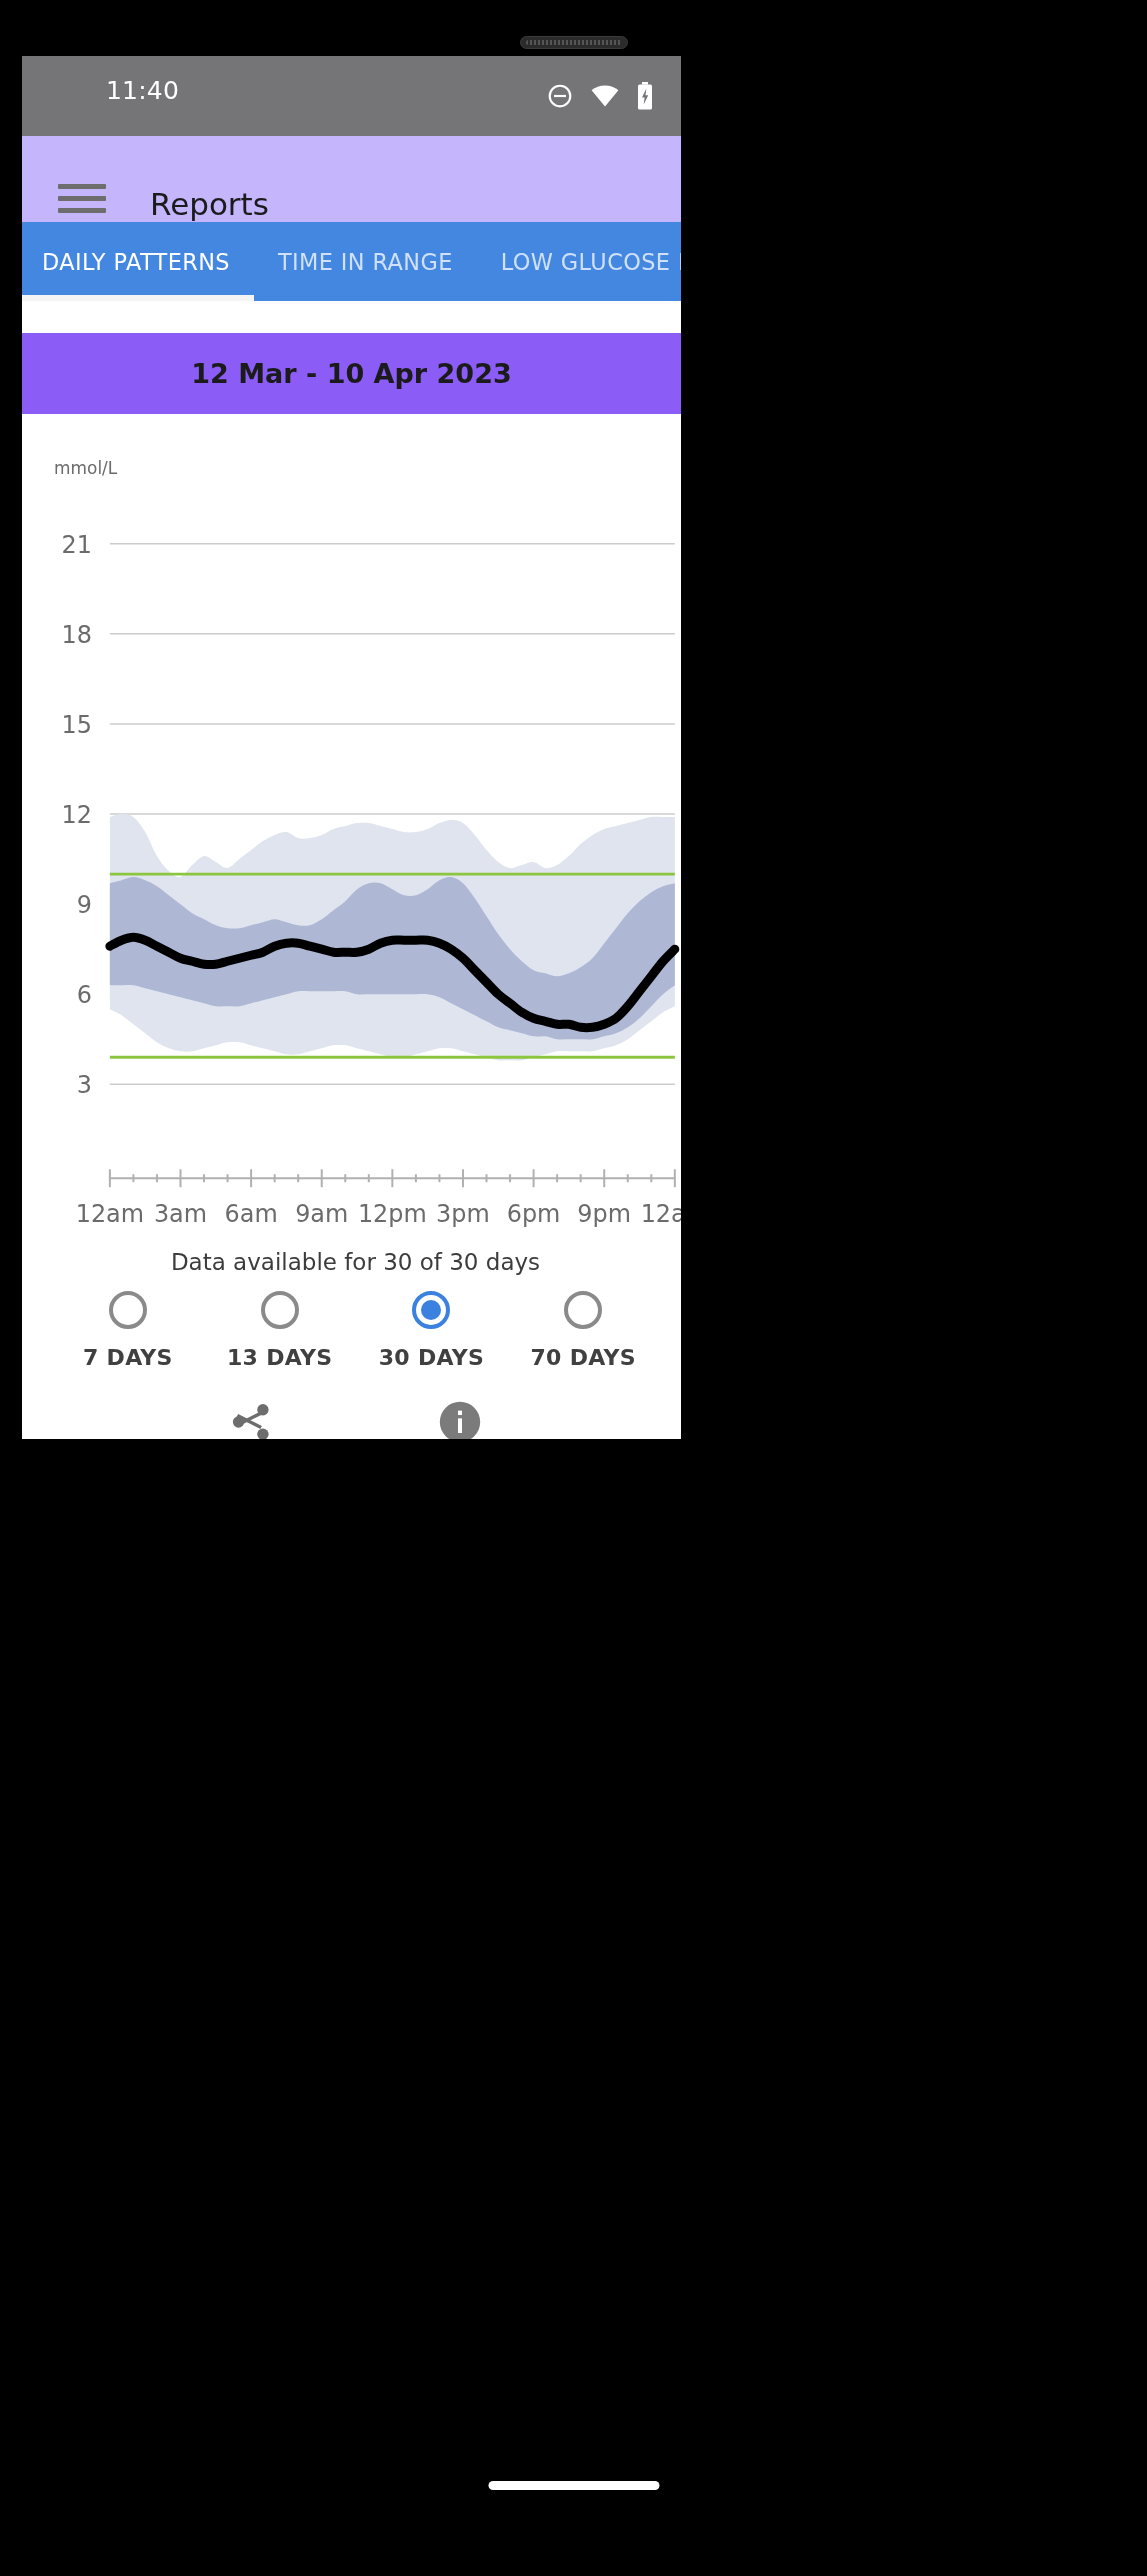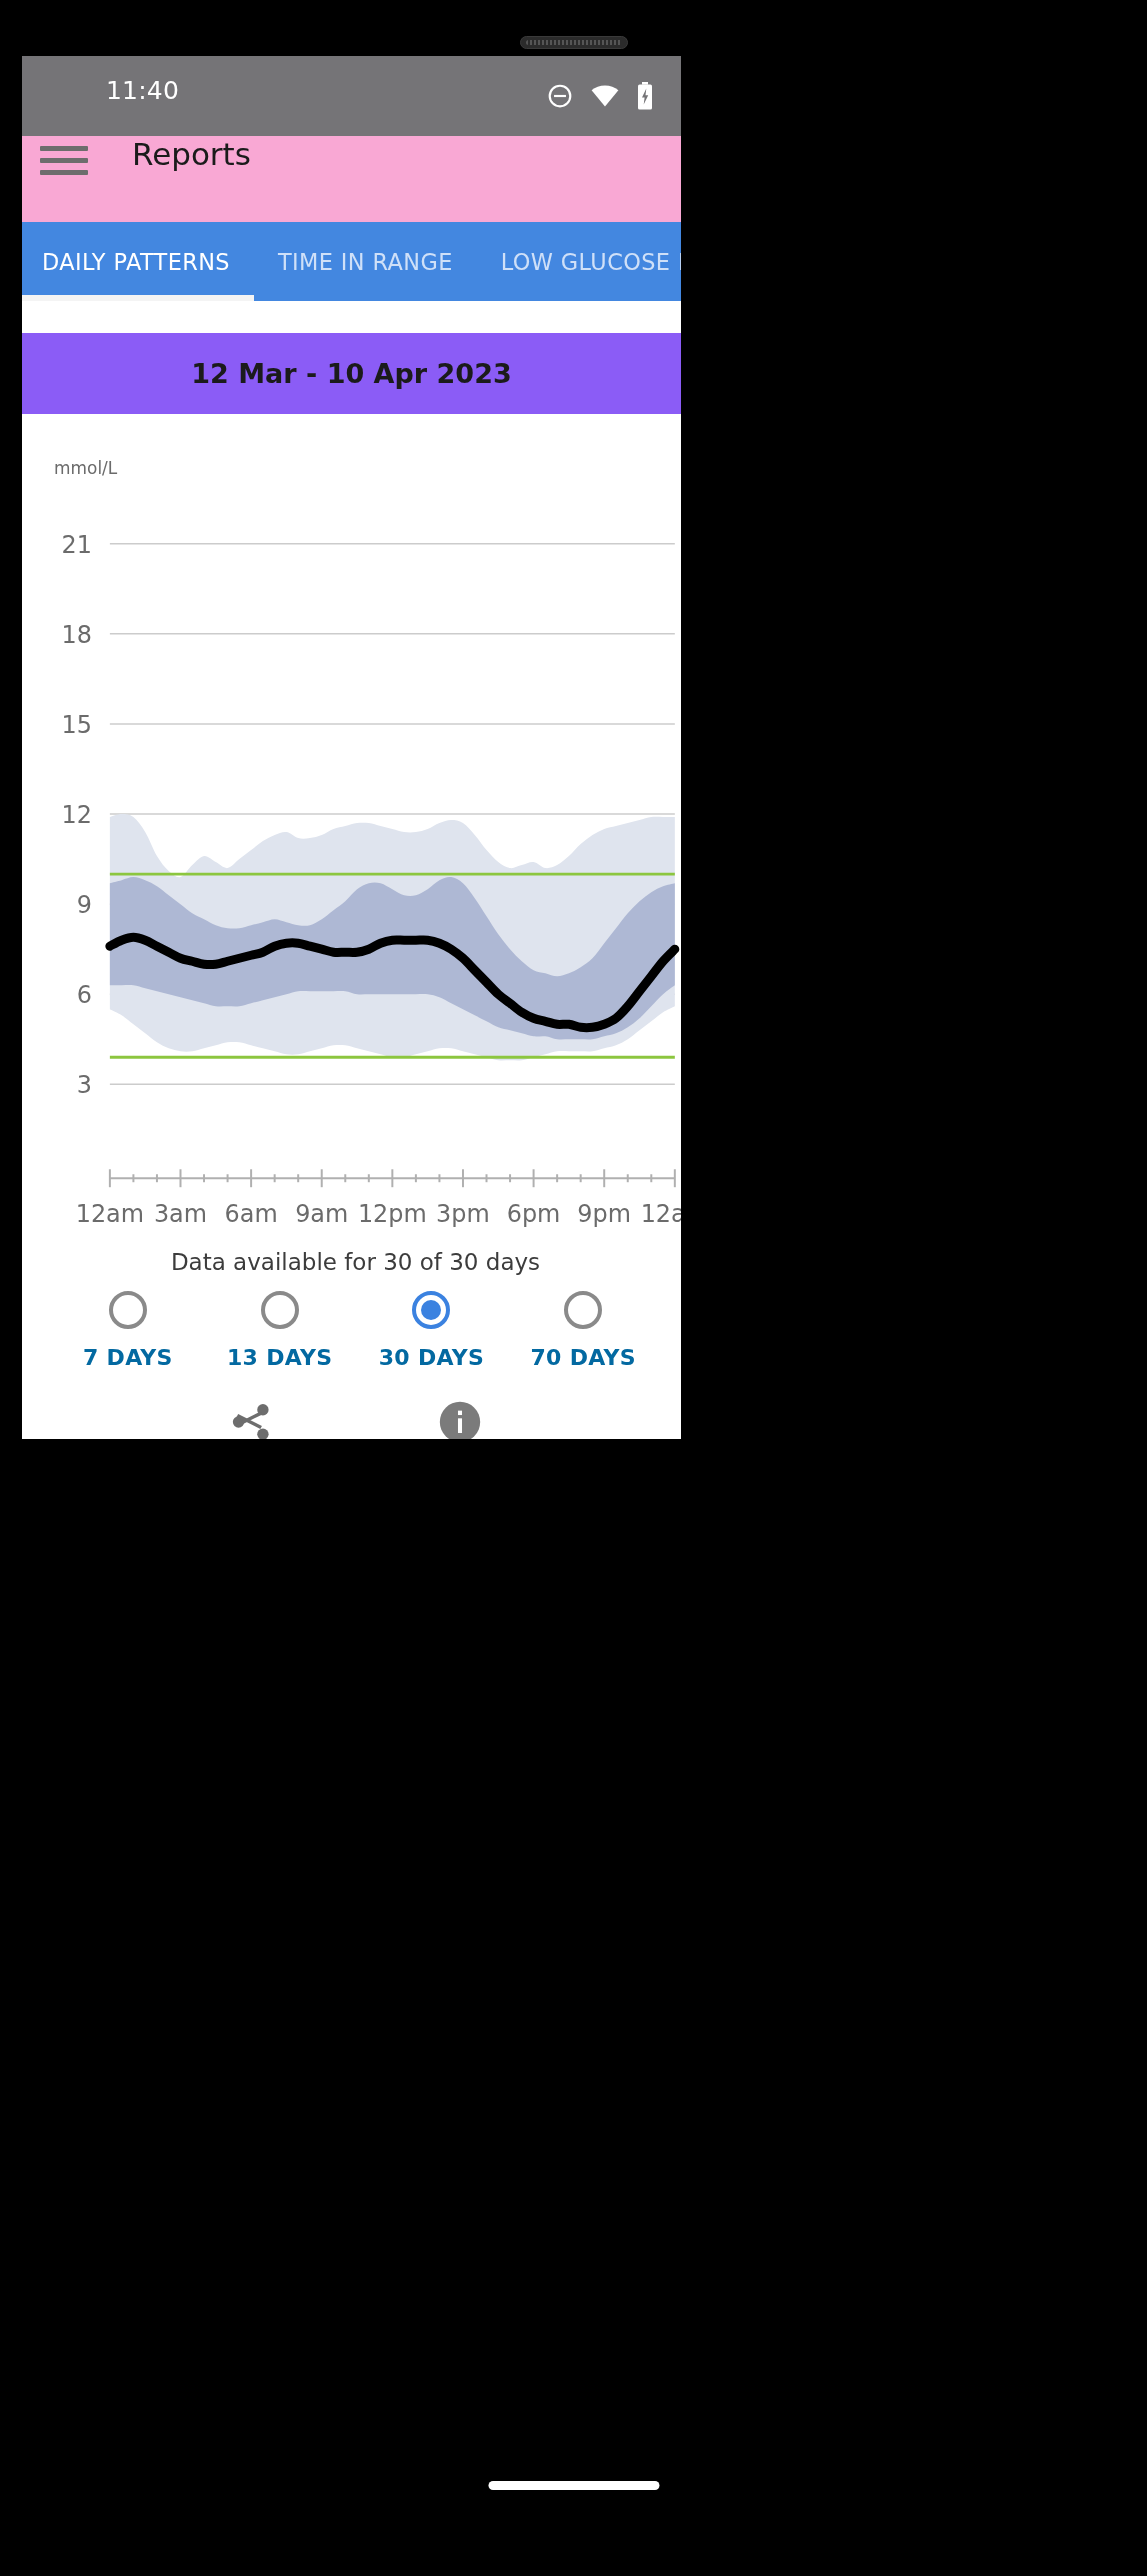--- a/index.html
+++ b/index.html
@@ -51,23 +51,23 @@
   #statusbar .sysicons {
     position: absolute; right: 28px; top: 0; bottom: 0;
     display: flex; align-items: center; gap: 18px;
   }
   .dnd-ic { width: 26px; height: 26px; display:block; }
   .wifi-ic { width: 28px; height: 24px; display:block; }
   .batt-ic { width: 16px; height: 28px; display:block; }
   
   #appbar {
     height: 86px;
-    background: #f9a8d4;
-    display: flex; align-items: flex-start;
-    padding-left: 18px;
+    background: #c4b5fd;
+    display: flex; align-items: flex-end;
+    padding-left: 36px;
   }
   #hamburger { width: 48px; height: 48px; display:flex; flex-direction:column; justify-content:center; gap:7px; cursor:pointer; }
   #hamburger span { display:block; height:5px; background:#6d6d6d; border-radius:1px; }
   #appbar .title {
     margin-left: 44px;
     font-size: 31px; color: #1b1b1b;
     font-family: "DejaVu Sans", "Liberation Sans", sans-serif;
   }
   
   #tabbar {
@@ -132,21 +132,21 @@
     border: 4px solid #8a8a8a;
     display: flex; align-items: center; justify-content: center;
   }
   .radio-item.sel .radio-dot { border-color: #3b82e0; }
   .radio-item.sel .radio-dot::after {
     content: ""; width: 20px; height: 20px; border-radius: 50%;
     background: #3b82e0;
   }
   .radio-label {
     margin-top: 16px;
-    font-size: 22px; font-weight: bold; color: #0369a1;
+    font-size: 22px; font-weight: bold; color: #404040;
     letter-spacing: 0.3px;
   }
   #actionbar {
     display: flex; align-items: center; justify-content: center;
     gap: 165px;
     padding-top: 30px;
   }
   .share-ic { width: 44px; height: 44px; cursor: pointer; display:block; }
   .info-ic { width: 44px; height: 44px; cursor: pointer; display:block; }
   

